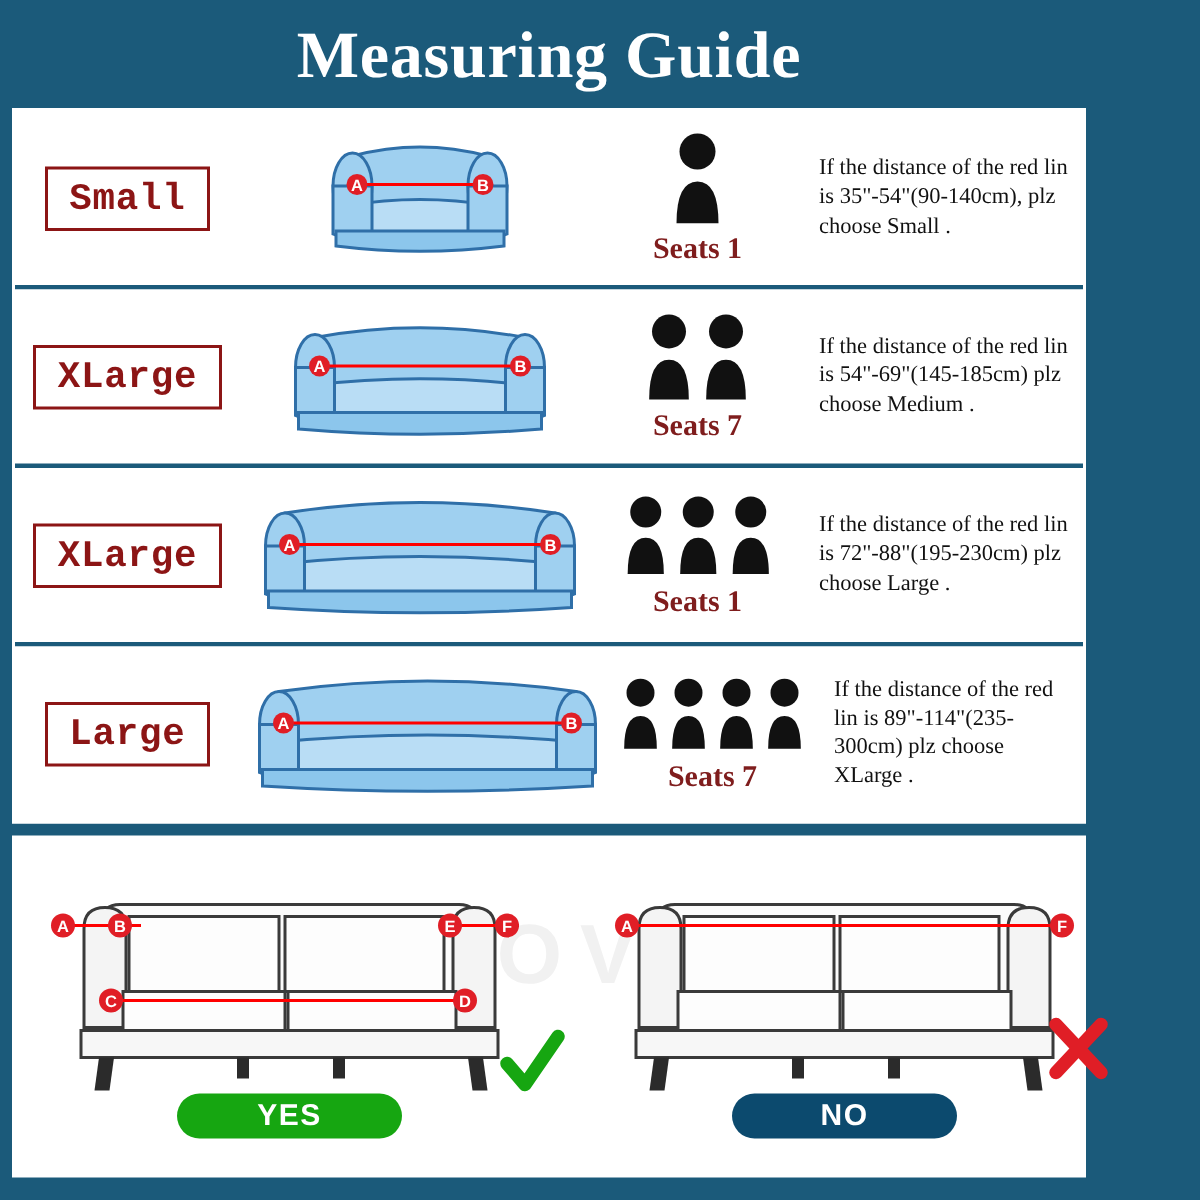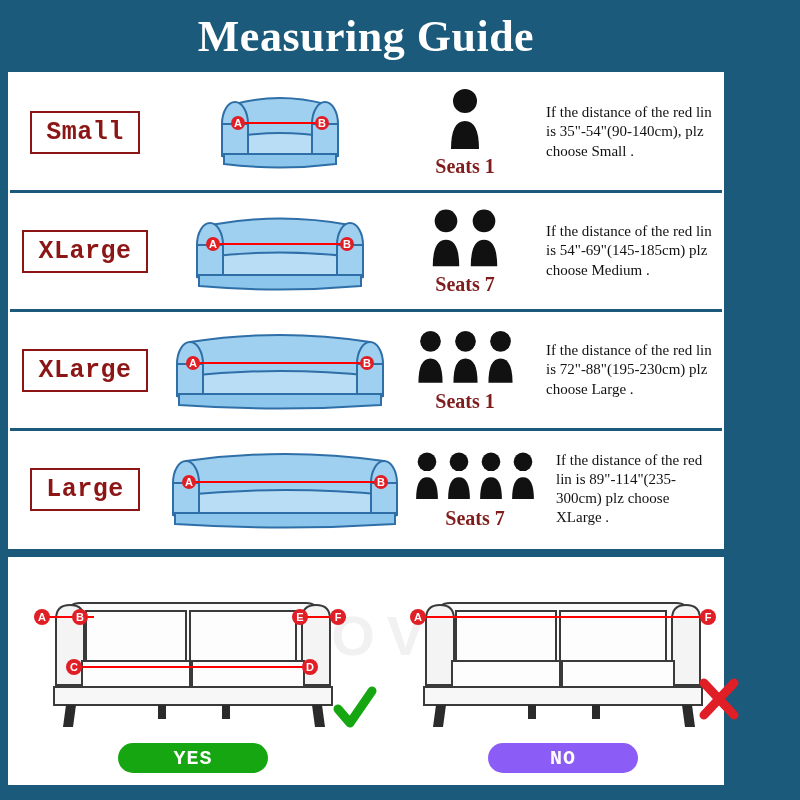--- a/index.html
+++ b/index.html
@@ -94,29 +94,29 @@
   .bottom-half{
     flex:1 1 50%;
     position:relative;
     display:flex;
     flex-direction:column;
     align-items:center;
     justify-content:flex-start;
   }
   .pill{
     position:absolute;
-    bottom:12px;
+    bottom:26px;
     width:150px;height:30px;
     border-radius:16px;
     display:flex;align-items:center;justify-content:center;
     color:#fff;font-weight:bold;font-size:20px;letter-spacing:1px;
-    font-family:Liberation Mono, monospace;
+    font-family:Liberation Sans, sans-serif;
   }
   .pill.yes{background:#16a611;}
-  .pill.no{background:#8b5cf6;}
+  .pill.no{background:#0c4a6e;}
 
   .watermark{
     position:absolute;
     top:46px;left:0;right:0;
     text-align:center;
     font-size:56px;
     font-weight:bold;
     color:#f1f1f1;
     letter-spacing:12px;
     font-family:"Liberation Sans", sans-serif;

